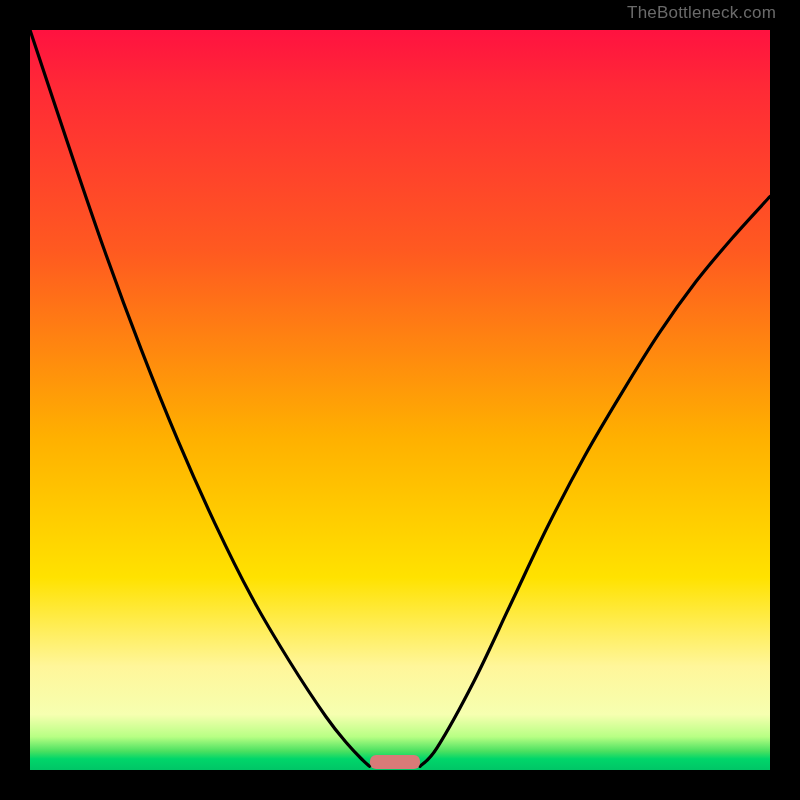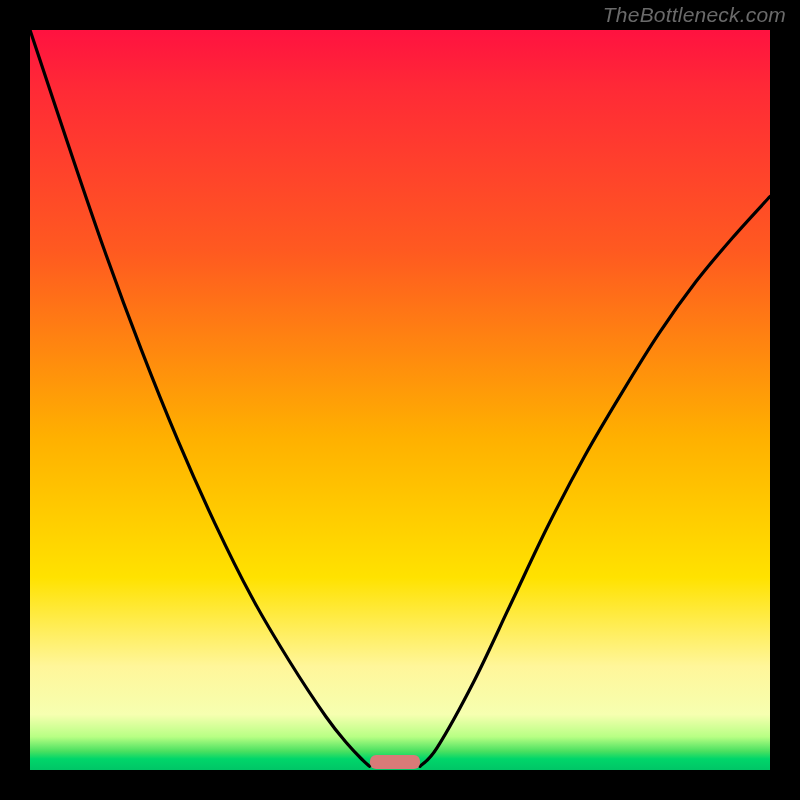--- a/index.html
+++ b/index.html
@@ -48,27 +48,26 @@
   .plot svg {
     position: absolute;
     inset: 0;
     width: 100%;
     height: 100%;
     z-index: 1;
   }
   .watermark {
     position: absolute;
     top: 3px;
-    right: 14px;
+    right: 24px;
     color: #6a6a6a;
-    font-size: 21px;
+    font-size: 17px;
     letter-spacing: 0.2px;
     z-index: 3;
     user-select: none;
-    font-style: italic;
   }
   .stub {
     
     position: absolute;
     height: 14px;
     background: #d97a78;
     border-radius: 6px;
     z-index: 2;
     bottom: 1px;
   }

